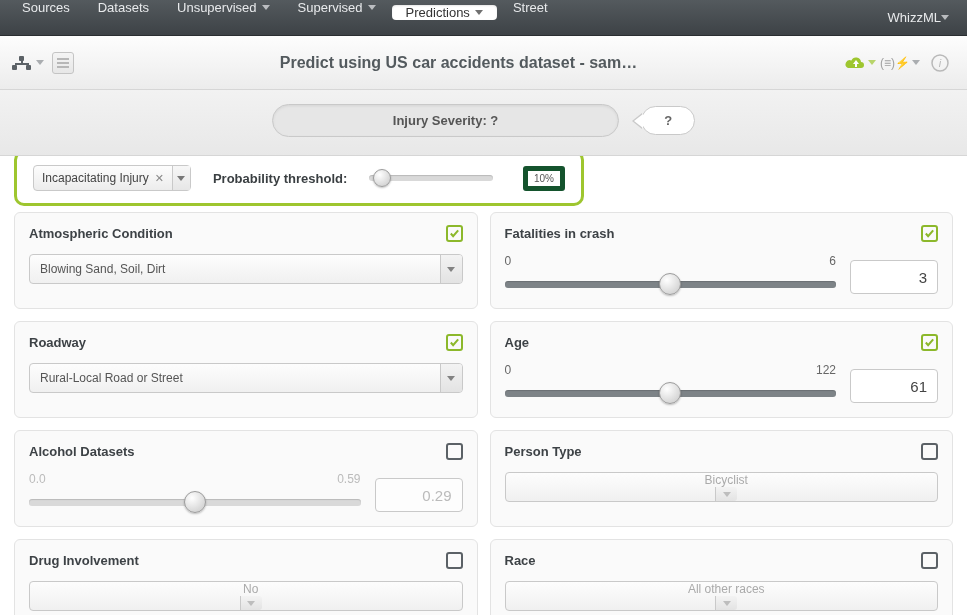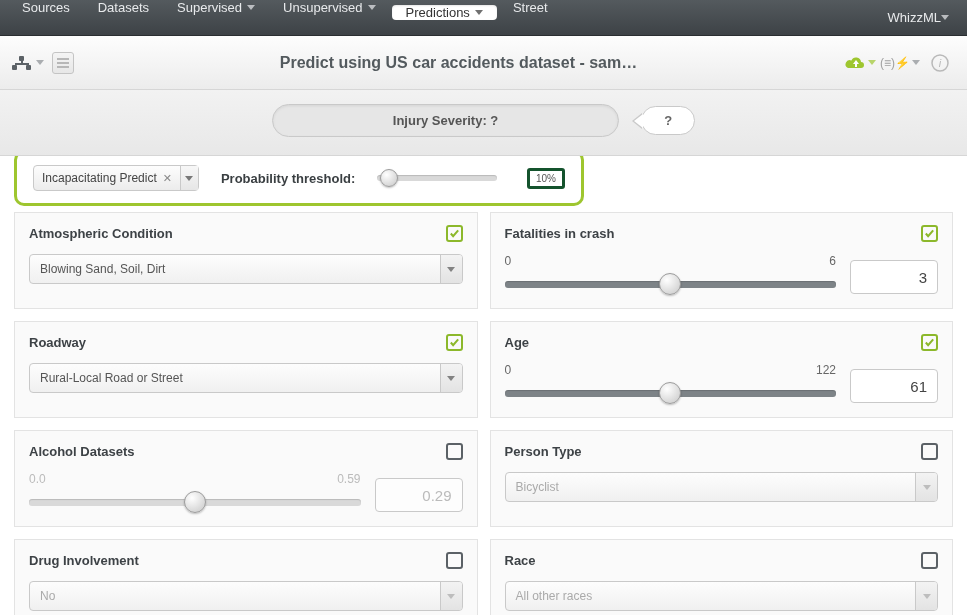--- a/index.html
+++ b/index.html
@@ -24,36 +24,36 @@
 .content { padding: 0 14px 14px; background: #fff; }
 .threshold-wrap { border: 3px solid #9ec62f; border-radius: 10px; padding: 12px 16px; display: flex; align-items: center; gap: 22px; background: #fff; margin: -6px 0 6px 0; width: 570px; }
 .tag-select { display: flex; align-items: stretch; border: 1px solid #c9c9c9; border-radius: 4px; background: linear-gradient(#fdfdfd,#ececec); height: 26px; }
 .tag-select .tag-text { padding: 4px 8px; font-size: 12px; color: #444; display: flex; align-items: center; gap: 6px; }
 .tag-select .x { color: #888; cursor: pointer; font-size: 11px; }
 .tag-select .dd { width: 18px; border-left: 1px solid #c9c9c9; display: flex; align-items: center; justify-content: center; cursor: pointer; background: linear-gradient(#f7f7f7,#e6e6e6); }
 .thresh-label { font-weight: 600; color: #3a3f42; font-size: 13px; }
 .slider { position: relative; flex: 1; height: 20px; display: flex; align-items: center; }
 .slider .track { height: 6px; background: #d9d9d9; border-radius: 3px; flex: 1; position: relative; box-shadow: inset 0 1px 1px rgba(0,0,0,0.15); }
 .slider .thumb { position: absolute; width: 18px; height: 18px; border-radius: 50%; background: radial-gradient(circle at 35% 30%, #fff, #c7c7c7); border: 1px solid #9c9c9c; top: 50%; transform: translate(-50%,-50%); box-shadow: 0 1px 2px rgba(0,0,0,0.25); cursor: pointer; }
-.slider-badge { border: 3px solid #14532d; border-radius: 3px; padding: 2px 6px; font-size: 10px; color: #555; margin-left: 8px; background: #fff; }
+.slider-badge { border: 5px solid #14532d; border-radius: 3px; padding: 2px 6px; font-size: 10px; color: #555; margin-left: 8px; background: #fff; }
 .allfields-row { display: flex; justify-content: flex-end; align-items: center; gap: 8px; margin: 6px 0 10px; font-size: 12px; color: #333; font-weight: 600; }
 .check-indet { width: 16px; height: 16px; border: 2px solid #8cb82b; border-radius: 3px; display: flex; align-items: center; justify-content: center; cursor: pointer; }
 .check-indet .bar { width: 8px; height: 3px; background: #8cb82b; }
 .grid { display: grid; grid-template-columns: 1fr 1fr; gap: 12px; }
-.panel { border: 1px solid #e3e3e3; border-radius: 0; background: #fafafa; padding: 12px 14px 14px; position: relative; }
+.panel { border: 1px solid #e3e3e3; border-radius: 6px; background: #fafafa; padding: 12px 14px 14px; position: relative; }
 .panel.disabled { opacity: 1; }
 .panel-head { display: flex; align-items: center; justify-content: space-between; margin-bottom: 12px; }
 .panel-title { font-weight: 700; color: #3d4246; font-size: 13px; }
 .chk-on, .chk-off { width: 17px; height: 17px; border-radius: 3px; display: flex; align-items: center; justify-content: center; cursor: pointer; }
 .chk-on { border: 2px solid #8cb82b; color: #8cb82b; }
 .chk-on svg { display: block; }
 .chk-off { border: 2px solid #5b6166; }
 .select { width: 100%; border: 1px solid #c9c9c9; border-radius: 4px; background: linear-gradient(#fdfdfd,#f0f0f0); height: 30px; display: flex; align-items: center; justify-content: space-between; padding: 0 0 0 10px; color: #555; font-size: 12px; cursor: pointer; }
 .select .dd-btn { width: 22px; height: 100%; border-left: 1px solid #c9c9c9; display: flex; align-items: center; justify-content: center; background: linear-gradient(#f3f3f3,#e3e3e3); border-radius: 0 3px 3px 0; }
-.select.dim { color: #aaa; }
+.select.dim { color: #aaa; flex-direction: column; }
 .range-wrap { display: flex; align-items: flex-end; gap: 14px; }
 .range-col { flex: 1; }
 .range-labels { display: flex; justify-content: space-between; font-size: 12px; color: #666; margin-bottom: 6px; }
 .num-input { width: 88px; height: 34px; border: 1px solid #c9c9c9; border-radius: 4px; text-align: right; padding: 0 10px; font-size: 15px; color: #444; background: #fff; }
 .num-input.dim { color: #bbb; background: #fdfdfd; }
 .slider.big .thumb { width: 22px; height: 22px; }
 .slider.big .track { height: 7px; background: #7d8387; }
 .slider.big.inactive .track { background: #d9d9d9; }
 svg.chk-mark { width: 11px; height: 11px; }
 .tree-icon { position:relative; width:22px; height:14px; }
@@ -63,25 +63,25 @@
 .sq-icon .ln { width:12px; height:2px; background:#b7b7b7; }
 </style>
 </head>
 <body>
 
 <div class="topbar">
   <div class="nav">
     <div class="nav-item">Sources</div>
     <div class="nav-item">Datasets</div>
     <div class="nav-item">
+      <span>Unsupervised</span>
+      <span class="caret"></span>
+    </div>
+    <div class="nav-item">
       <span>Supervised</span>
-      <span class="caret"></span>
-    </div>
-    <div class="nav-item">
-      <span>Unsupervised</span>
       <span class="caret"></span>
     </div>
     <div class="nav-item active">
       <span>Predictions</span>
       <span class="caret"></span>
     </div>
     <div class="nav-item">Street</div>
   </div>
   <div class="right">
     <span>WhizzML</span>
@@ -134,21 +134,21 @@
 <div class="subheader">
   <div class="pill-label">Injury Severity: ?</div>
   <div class="bubble">?</div>
 </div>
 
 <div class="content">
 
   <div class="threshold-wrap">
     <div class="tag-select">
       <div class="tag-text">
-        <span>Incapacitating Predict</span>
+        <span>Incapacitating Injury</span>
         <span class="x">✕</span>
       </div>
       <div class="dd">
           <span class="caret"></span>
         </div>
     </div>
     <div class="thresh-label">Probability threshold:</div>
     <div class="slider" style="width:140px;">
       <div class="track"></div>
       <div class="thumb" style="left:10%;"></div>

